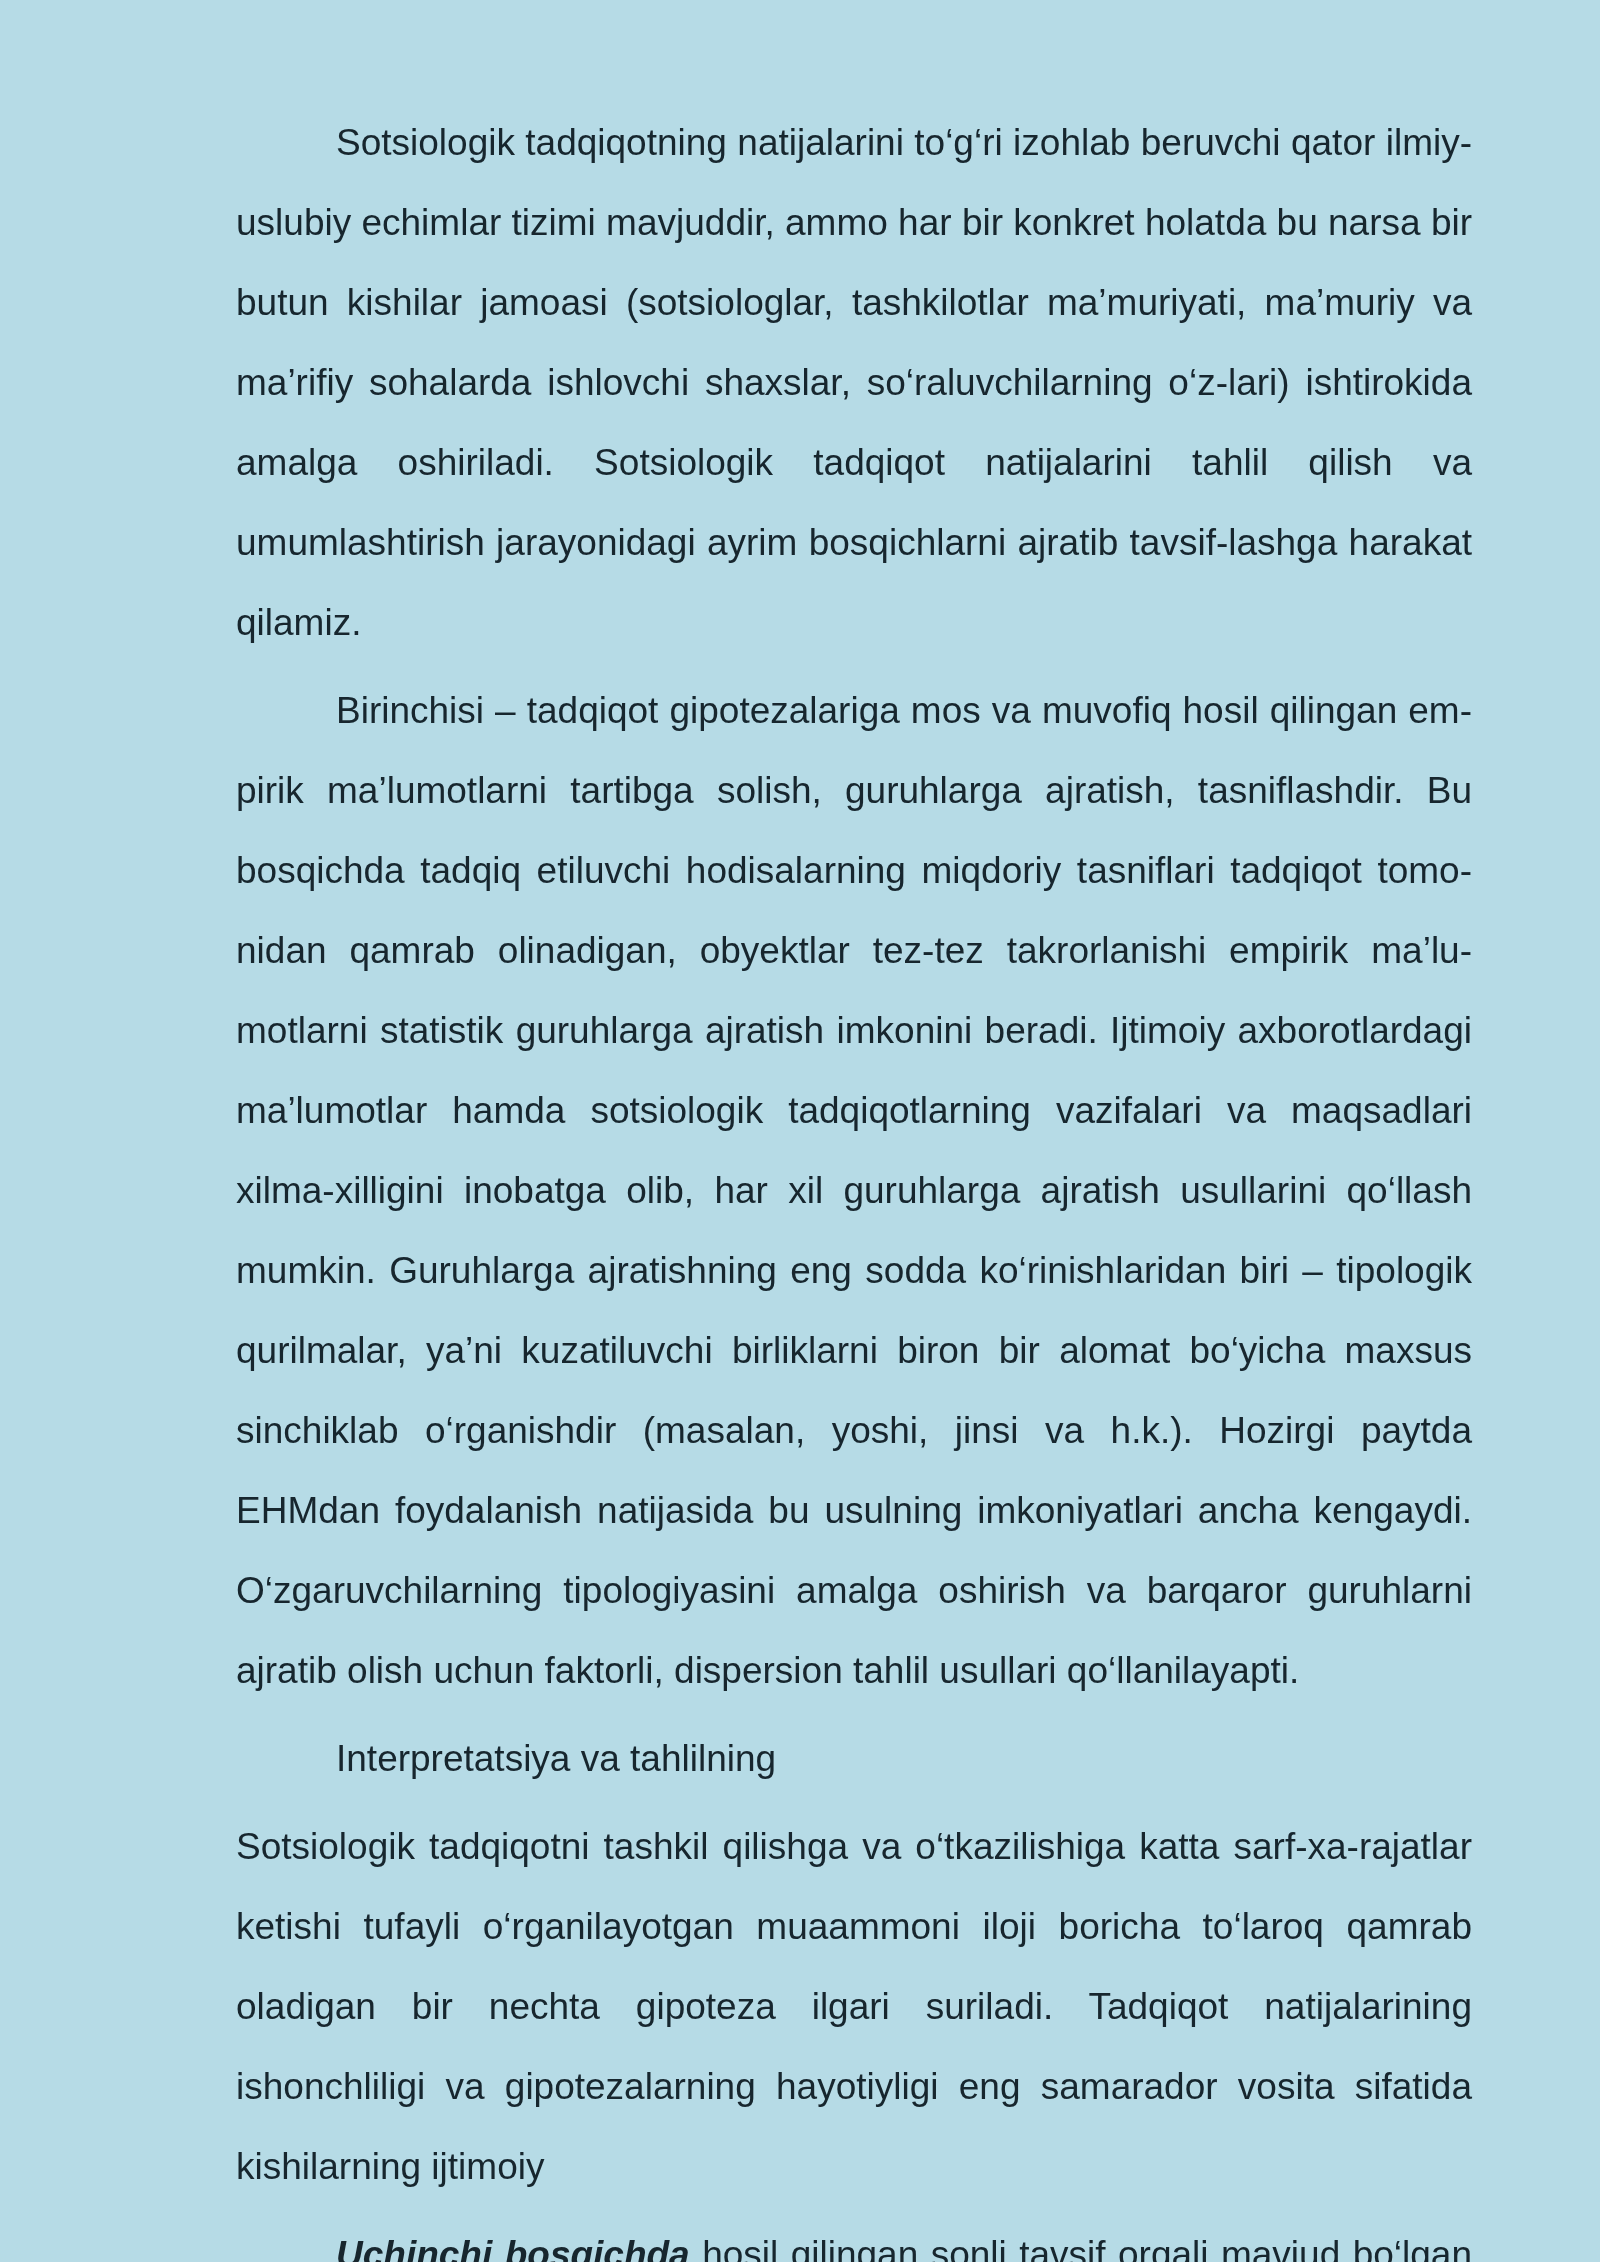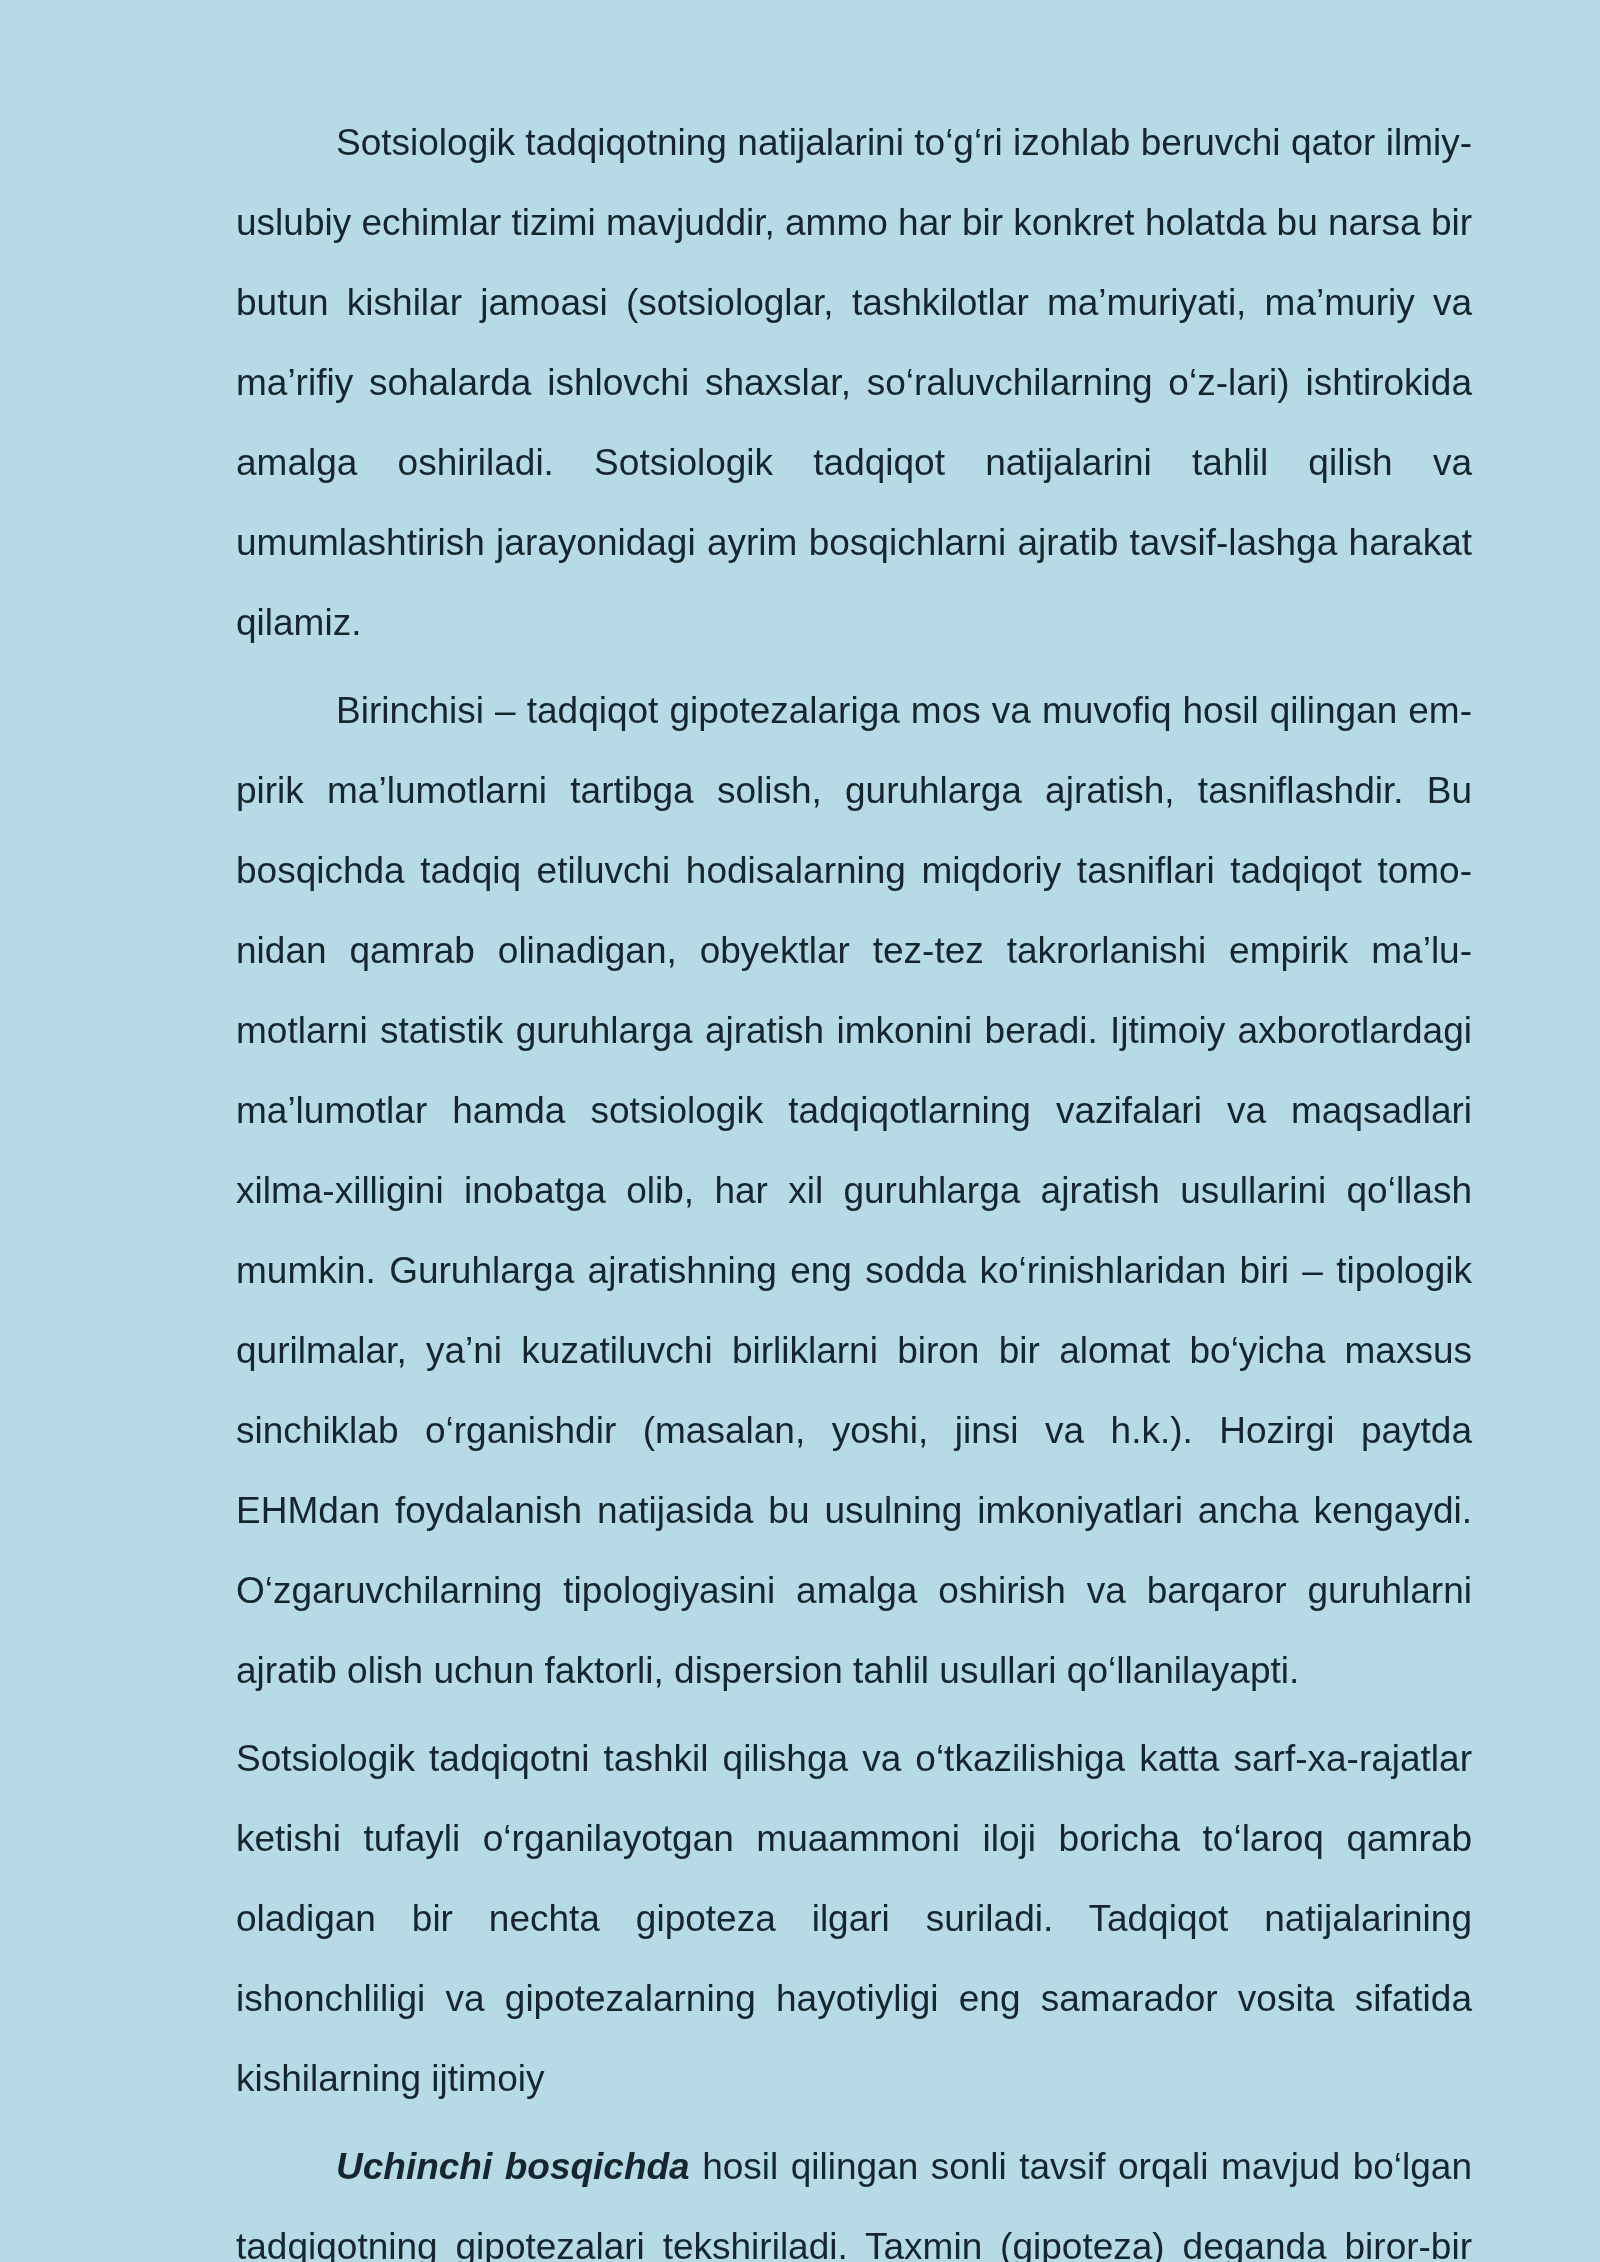--- a/index.html
+++ b/index.html
@@ -39,20 +39,21 @@
 </head>
 <body>
 
 <div class="page">
   <div class="content">
 
     <p class="body-par indent">Sotsiologik tadqiqotning natijalarini to‘g‘ri izohlab beruvchi qator ilmiy-uslubiy echimlar tizimi mavjuddir, ammo har bir konkret holatda bu narsa bir butun kishilar jamoasi (sotsiologlar, tashkilotlar ma’muriyati, ma’muriy va ma’rifiy sohalarda ishlovchi shaxslar, so‘raluvchilarning o‘z-lari) ishtirokida amalga oshiriladi. Sotsiologik tadqiqot natijalarini tahlil qilish va umumlashtirish jarayonidagi ayrim bosqichlarni ajratib tavsif-lashga harakat qilamiz.</p>
 
     <p class="body-par indent">Birinchisi – tadqiqot gipotezalariga mos va muvofiq hosil qilingan em-pirik ma’lumotlarni tartibga solish, guruhlarga ajratish, tasniflashdir. Bu bosqichda tadqiq etiluvchi hodisalarning miqdoriy tasniflari tadqiqot tomo-nidan qamrab olinadigan, obyektlar tez-tez takrorlanishi empirik ma’lu-motlarni statistik guruhlarga ajratish imkonini beradi. Ijtimoiy axborotlardagi ma’lumotlar hamda sotsiologik tadqiqotlarning vazifalari va maqsadlari xilma-xilligini inobatga olib, har xil guruhlarga ajratish usullarini qo‘llash mumkin. Guruhlarga ajratishning eng sodda ko‘rinishlaridan biri – tipologik qurilmalar, ya’ni kuzatiluvchi birliklarni biron bir alomat bo‘yicha maxsus sinchiklab o‘rganishdir (masalan, yoshi, jinsi va h.k.). Hozirgi paytda EHMdan foydalanish natijasida bu usulning imkoniyatlari ancha kengaydi. O‘zgaruvchilarning tipologiyasini amalga oshirish va barqaror guruhlarni ajratib olish uchun faktorli, dispersion tahlil usullari qo‘llanilayapti.</p>
 
+    <p class="body-par indent">Interpretatsiya va tahlilning</p>
 
 
     <p class="body-par">Sotsiologik tadqiqotni tashkil qilishga va o‘tkazilishiga katta sarf-xa-rajatlar ketishi tufayli o‘rganilayotgan muaammoni iloji boricha to‘laroq qamrab oladigan bir nechta gipoteza ilgari suriladi. Tadqiqot natijalarining ishonchliligi va gipotezalarning hayotiyligi eng samarador vosita sifatida kishilarning ijtimoiy</p>
 
     <p class="body-par indent"><span class="lead-bi">Uchinchi bosqichda</span><span> hosil qilingan sonli tavsif orqali mavjud bo‘lgan tadqiqotning gipotezalari tekshiriladi. Taxmin (gipoteza) deganda biror-bir dalil, hodisa va jarayonni tushuntirib (yoki rad etiladi, yoki qabul qilinadi) beradigan ilmiy mulohazani tushuniladi.</span></p>
 
   </div>
 </div>
 
 </body></html>

